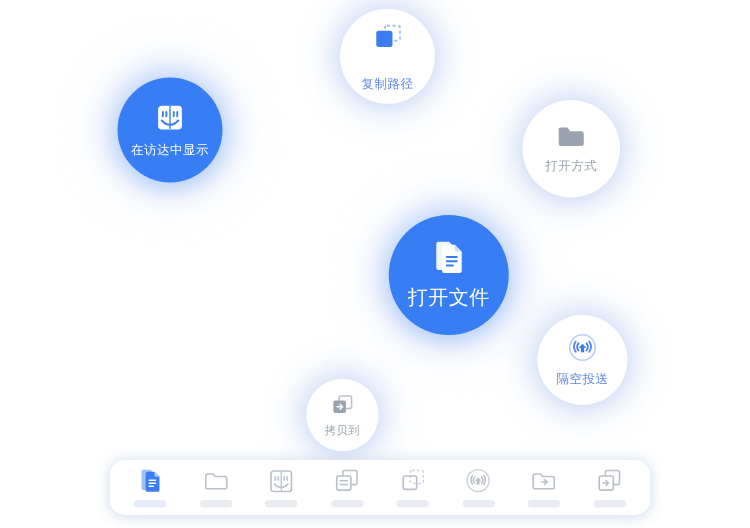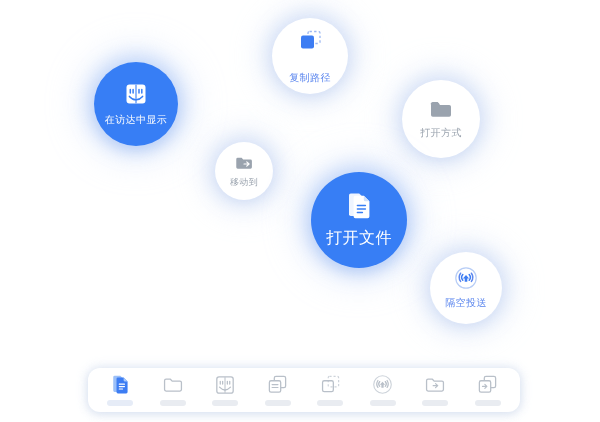--- a/index.html
+++ b/index.html
@@ -57,24 +57,24 @@
     letter-spacing: 0.4px;
     white-space: nowrap;
     margin-top: 6px;
     font-weight: 400;
   }
   .bubble.blue .lbl { color: #ffffff; }
   .bubble.white .lbl.gray { color: #9aa3ae; }
   .bubble.white .lbl.accent { color: #5b86ee; }
 
   
-  #b-copy-path   { left: 272px; top: 18px;   width: 76px;  height: 76px; gap: 12px; }
+  #b-copy-path   { left: 272px; top: 7px;   width: 76px;  height: 76px; gap: 12px; }
   #b-copy-path .ic { margin-top: 2px; }
   #b-show-finder { left: 94px;  top: 62px;  width: 84px;  height: 84px; }
-  #b-open-with   { left: 402px; top: 80px;  width: 78px;  height: 78px; }
+  #b-open-with   { left: 418px; top: 80px;  width: 78px;  height: 78px; }
   #b-move-to     { left: 215px; top: 142px; width: 58px;  height: 58px; }
   #b-open-file   { left: 311px; top: 172px; width: 96px;  height: 96px; }
   #b-copy-file   { left: 124px; top: 232px; width: 74px;  height: 74px; }
   #b-airdrop     { left: 430px; top: 252px; width: 72px;  height: 72px; justify-content: center; }
   #b-copy-to     { left: 245px; top: 303px; width: 58px;  height: 58px; }
 
   #b-move-to .lbl, #b-copy-to .lbl { font-size: 9px; margin-top: 4px; }
   #b-open-file .lbl { font-size: 16px; margin-top: 7px; }
   #b-show-finder .lbl { font-size: 10px; margin-top: 7px; }
 
@@ -145,29 +145,20 @@
   <div class="bubble white" id="b-open-with">
     <span class="ic">
       <svg width="26" height="22" viewBox="0 0 26 22">
         <path d="M3 6.5 a1.8 1.8 0 0 1 1.8-1.8 h5.1 l2 2.2 h9.3 a1.8 1.8 0 0 1 1.8 1.8 v8.2 a1.8 1.8 0 0 1 -1.8 1.8 H4.8 A1.8 1.8 0 0 1 3 16.9 Z" fill="#9aa3ae"></path>
         <path d="M3.2 6.2 a1.6 1.6 0 0 1 1.6-1.6 h4.6 l1.9 2.1" fill="none" stroke="#9aa3ae" stroke-width="1.2"></path>
       </svg>
     </span>
     <span class="lbl gray">打开方式</span>
   </div>
 
-  <div class="bubble white" id="b-move-to">
-    <span class="ic">
-      <svg width="20" height="18" viewBox="0 0 22 19">
-        <path d="M2.5 5.4 a1.6 1.6 0 0 1 1.6-1.6 h4.3 l1.7 1.9 h8 a1.6 1.6 0 0 1 1.6 1.6 v7 a1.6 1.6 0 0 1 -1.6 1.6 H4.1 A1.6 1.6 0 0 1 2.5 14.3 Z" fill="#9aa3ae"></path>
-        <path d="M11 10.6 h5.1 M14 8.2 l2.6 2.4 l-2.6 2.4" fill="none" stroke="#ffffff" stroke-width="1.3" stroke-linecap="round" stroke-linejoin="round"></path>
-      </svg>
-    </span>
-    <span class="lbl gray">移动到</span>
-  </div>
 
   <div class="bubble blue" id="b-open-file">
     <span class="ic">
       <svg width="28" height="30" viewBox="0 0 28 30">
         <path d="M4 4.2 a1.8 1.8 0 0 1 1.8-1.8 h8.4 l5.6 5.6 v15.2 a1.8 1.8 0 0 1 -1.8 1.8 H5.8 A1.8 1.8 0 0 1 4 23.2 Z" fill="#ffffff" opacity="0.92"></path>
         <path d="M8.6 6.5 a1.8 1.8 0 0 1 1.8-1.8 h8.4 l5.6 5.6 v15.2 a1.8 1.8 0 0 1 -1.8 1.8 H10.4 a1.8 1.8 0 0 1 -1.8 -1.8 Z" fill="#ffffff"></path>
         <path d="M18.8 4.7 v4.1 a1.5 1.5 0 0 0 1.5 1.5 h4.1 Z" fill="#cfe0fb"></path>
         <path d="M12.4 14.6 h8 M12.4 18 h8 M12.4 21.4 h5" stroke="#377ef5" stroke-width="1.5" stroke-linecap="round"></path>
       </svg>
     </span>
@@ -182,20 +173,30 @@
         <path d="M6.6 15.4 a7.2 7.2 0 0 1 0 -8.2" fill="none" stroke="#5b86ee" stroke-width="1.5" stroke-linecap="round"></path>
         <path d="M17.4 15.4 a7.2 7.2 0 0 0 0 -8.2" fill="none" stroke="#5b86ee" stroke-width="1.5" stroke-linecap="round"></path>
         <path d="M8.8 14.2 a4.2 4.2 0 0 1 0 -5.6" fill="none" stroke="#3d7df3" stroke-width="1.5" stroke-linecap="round"></path>
         <path d="M15.2 14.2 a4.2 4.2 0 0 0 0 -5.6" fill="none" stroke="#3d7df3" stroke-width="1.5" stroke-linecap="round"></path>
         <path d="M12 9 l3.1 3.4 h-1.8 v3.4 h-2.6 v-3.4 H8.9 Z" fill="#3d7df3"></path>
       </svg>
     </span>
     <span class="lbl accent">隔空投送</span>
   </div>
 
+  <div class="bubble white" id="b-copy-to">
+    <span class="ic">
+      <svg width="20" height="20" viewBox="0 0 22 22">
+        <rect x="8" y="3" width="11" height="11" rx="1.6" fill="none" stroke="#b9c0c9" stroke-width="1.3"></rect>
+        <rect x="3" y="7" width="11" height="11" rx="1.6" fill="#9aa3ae"></rect>
+        <path d="M6.2 12.5 h4.4 M8.9 10.3 l2.2 2.2 l-2.2 2.2" fill="none" stroke="#ffffff" stroke-width="1.2" stroke-linecap="round" stroke-linejoin="round"></path>
+      </svg>
+    </span>
+    <span class="lbl gray">拷贝到</span>
+  </div>
 
   <div id="toolbar">
 
     <div class="tb-item active">
       <span class="ic">
         <svg width="19" height="21" viewBox="0 0 22 24">
           <path d="M2.6 3.6 a1.6 1.6 0 0 1 1.6-1.6 h6.6 l4.6 4.6 v12.4 a1.6 1.6 0 0 1 -1.6 1.6 H4.2 A1.6 1.6 0 0 1 2.6 19 Z" fill="#9cc0f8"></path>
           <path d="M6.4 5.4 a1.6 1.6 0 0 1 1.6-1.6 h6.6 l4.6 4.6 v12.4 a1.6 1.6 0 0 1 -1.6 1.6 H8 a1.6 1.6 0 0 1 -1.6 -1.6 Z" fill="#3d7df3"></path>
           <path d="M14.6 3.8 v3.4 a1.2 1.2 0 0 0 1.2 1.2 h3.4 Z" fill="#a9c9f9"></path>
           <path d="M9.6 11.6 h6 M9.6 14.4 h6 M9.6 17.2 h3.8" stroke="#ffffff" stroke-width="1.3" stroke-linecap="round"></path>

